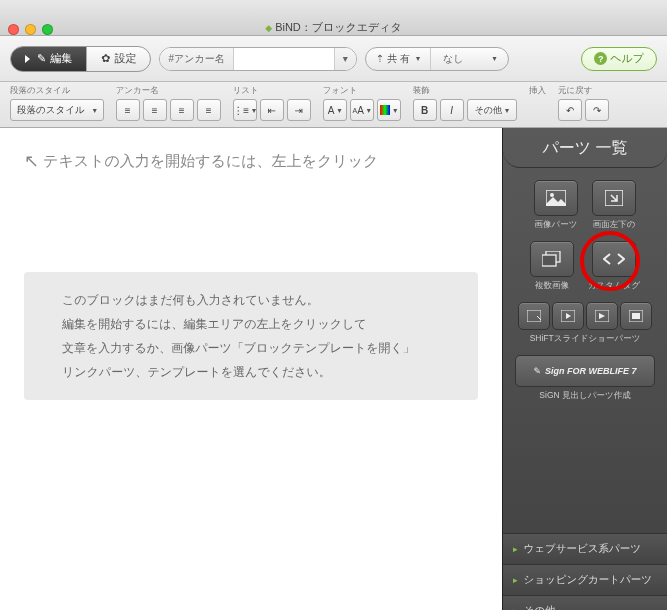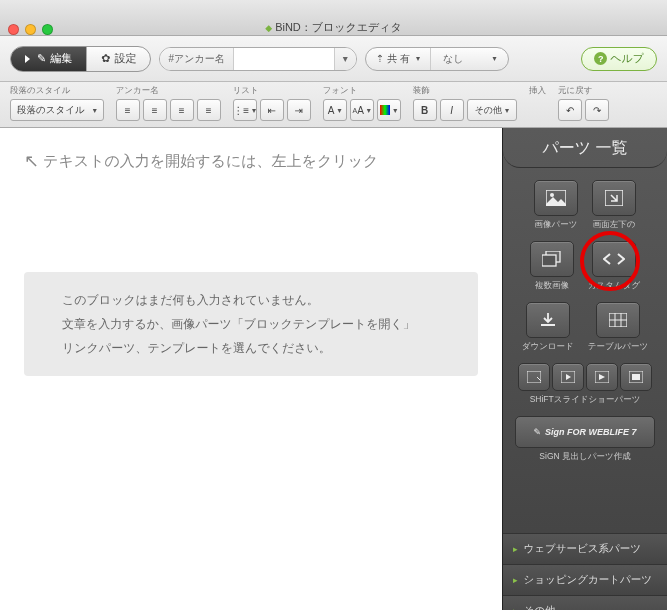--- a/index.html
+++ b/index.html
@@ -172,20 +172,21 @@
 </div>
 
 <div class="content">
   <div class="editor">
     <div class="hint">
         <span class="arrow">↖</span>
         <span>テキストの入力を開始するには、左上をクリック</span>
       </div>
     <div class="msgbox">
       <div>このブロックはまだ何も入力されていません。</div>
+      <div>編集を開始するには、編集エリアの左上をクリックして</div>
       <div>文章を入力するか、画像パーツ「ブロックテンプレートを開く」</div>
       <div>リンクパーツ、テンプレートを選んでください。</div>
     </div>
   </div>
 
   <div class="side">
     <div class="side-title">パーツ 一覧</div>
     <div class="parts">
       <div class="prow">
         <div class="pcol">
@@ -221,41 +222,20 @@
         <div class="pcol">
             <div class="highlight"></div>
             <div class="pbtn">
               <svg width="22" height="12" viewBox="0 0 22 12">
                 <path d="M7 1 L1 6 L7 11 M15 1 L21 6 L15 11" stroke="#eee" stroke-width="2" fill="none"></path>
               </svg>
             </div>
             <div class="plbl">カスタムタグ</div>
           </div>
       </div>
-      <div class="prow">
-        <div class="pcol">
-            <div class="pbtn">
-              <svg width="16" height="16" viewBox="0 0 16 16">
-                <path d="M8 1 L8 10 M4 6 L8 10 L12 6 M1 13 L15 13" stroke="#eee" stroke-width="1.8" fill="none"></path>
-              </svg>
-            </div>
-            <div class="plbl">ダウンロード</div>
-          </div>
-        <div class="pcol">
-            <div class="pbtn">
-              <svg width="18" height="14" viewBox="0 0 18 14">
-                <rect x="0" y="0" width="18" height="14" fill="none" stroke="#eee" stroke-width="1.3"></rect>
-                <line x1="6" y1="0" x2="6" y2="14" stroke="#eee"></line>
-                <line x1="12" y1="0" x2="12" y2="14" stroke="#eee"></line>
-                <line x1="0" y1="7" x2="18" y2="7" stroke="#eee"></line>
-              </svg>
-            </div>
-            <div class="plbl">テーブルパーツ</div>
-          </div>
-      </div>
       <div class="pcol">
         <div class="slideshow-row">
           <div class="pbtn">
               <svg width="14" height="12">
                 <rect width="14" height="12" fill="none" stroke="#eee"></rect>
                 <path d="M10 6 L14 10" stroke="#eee"></path>
               </svg>
             </div>
           <div class="pbtn">
               <svg width="14" height="12">

